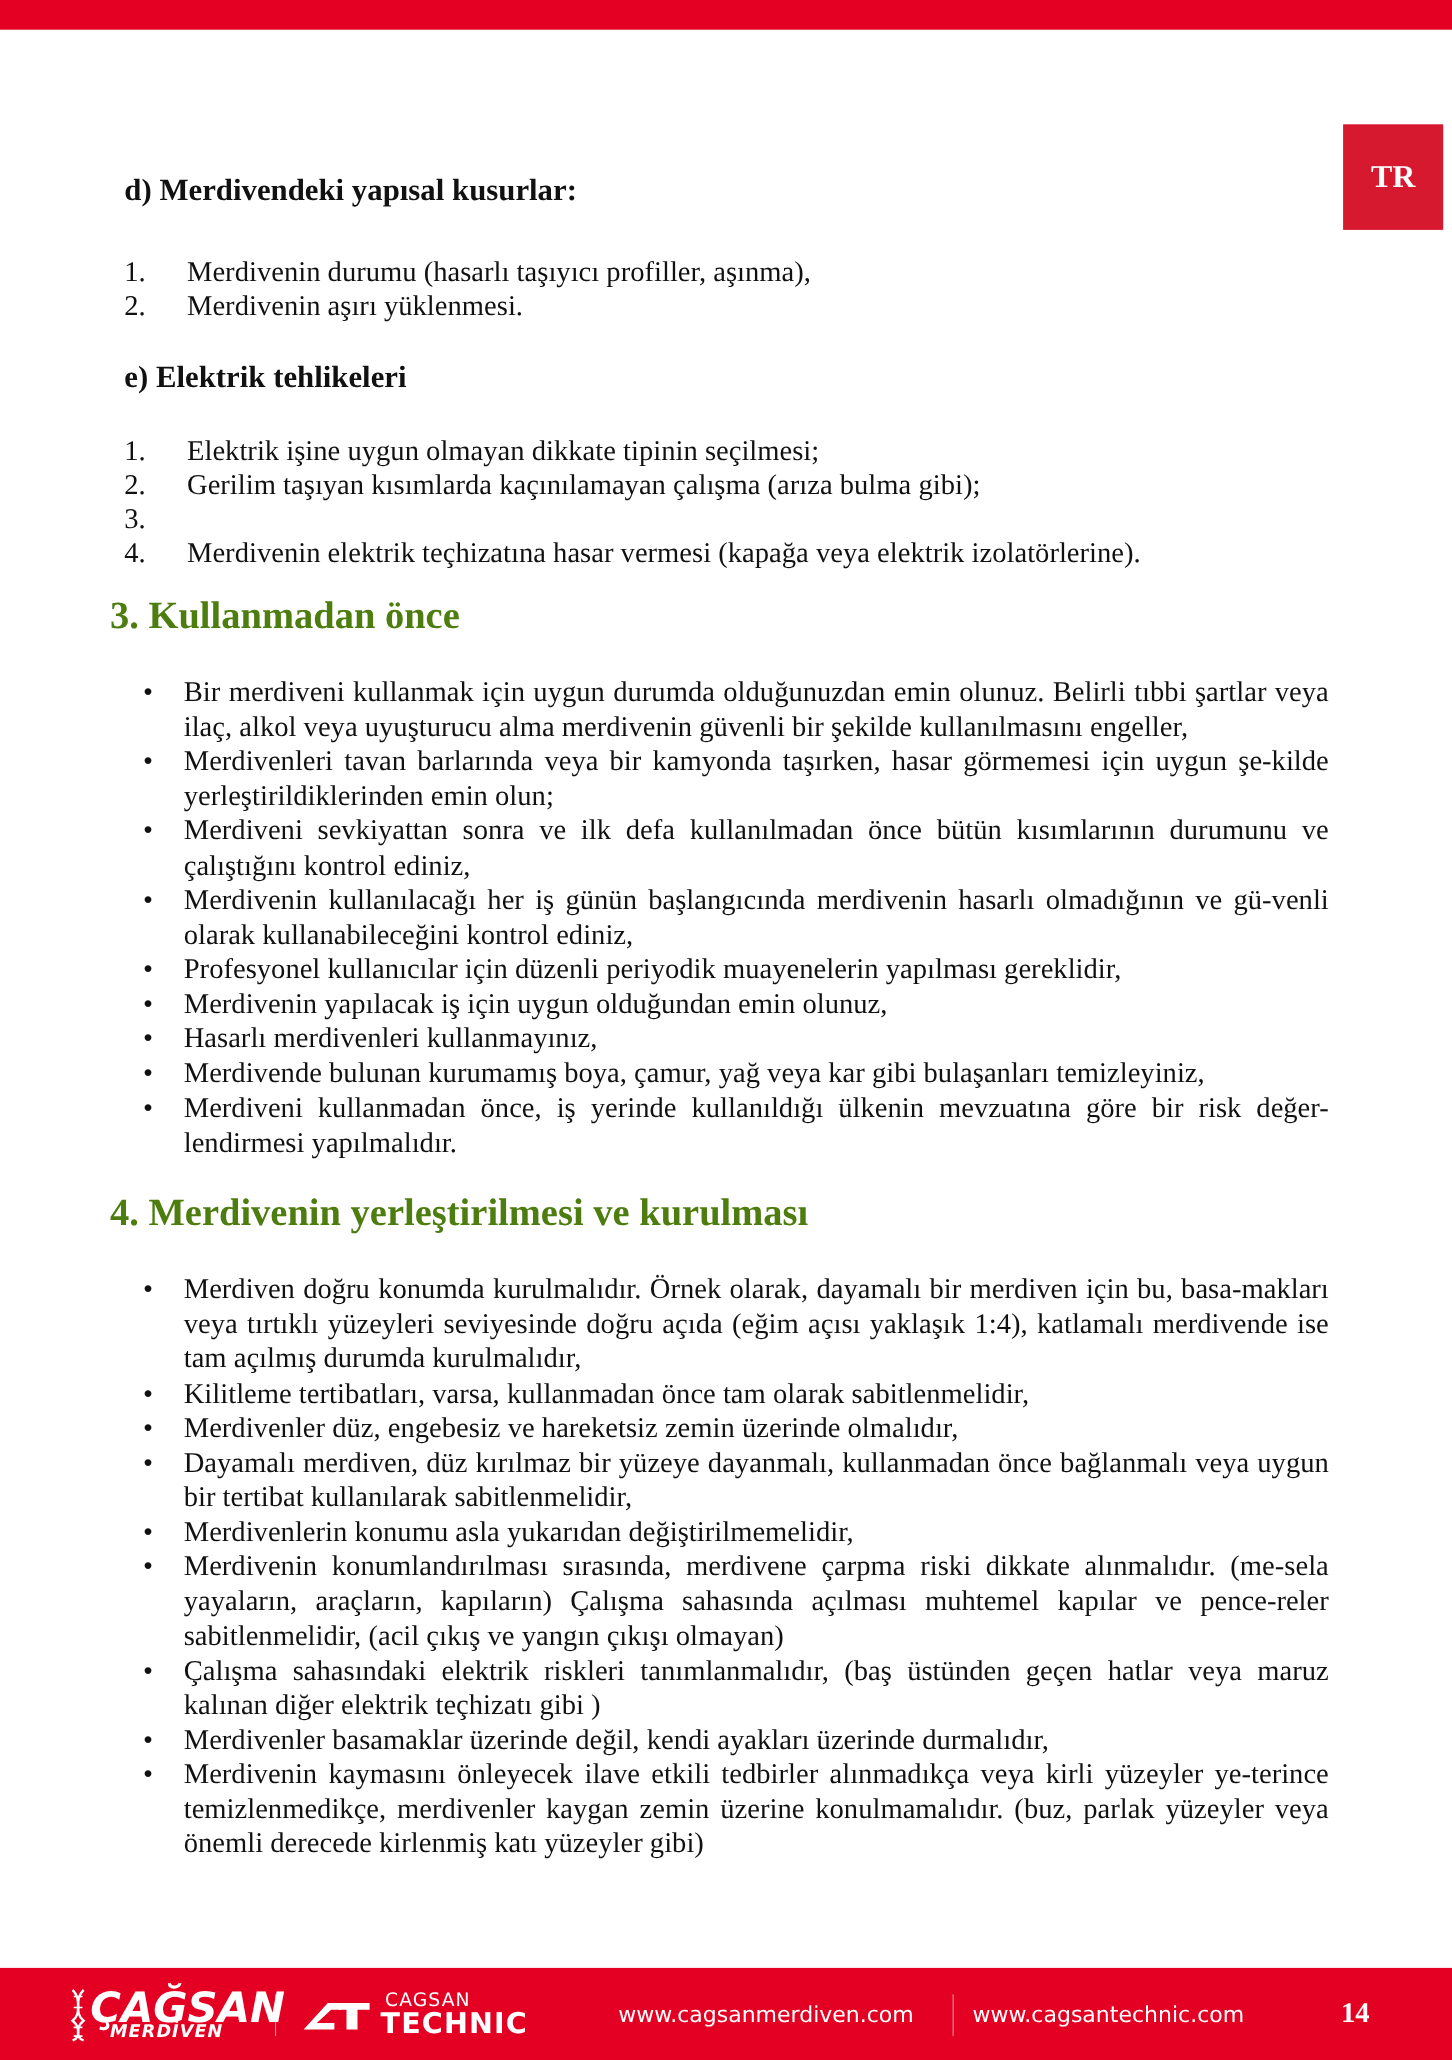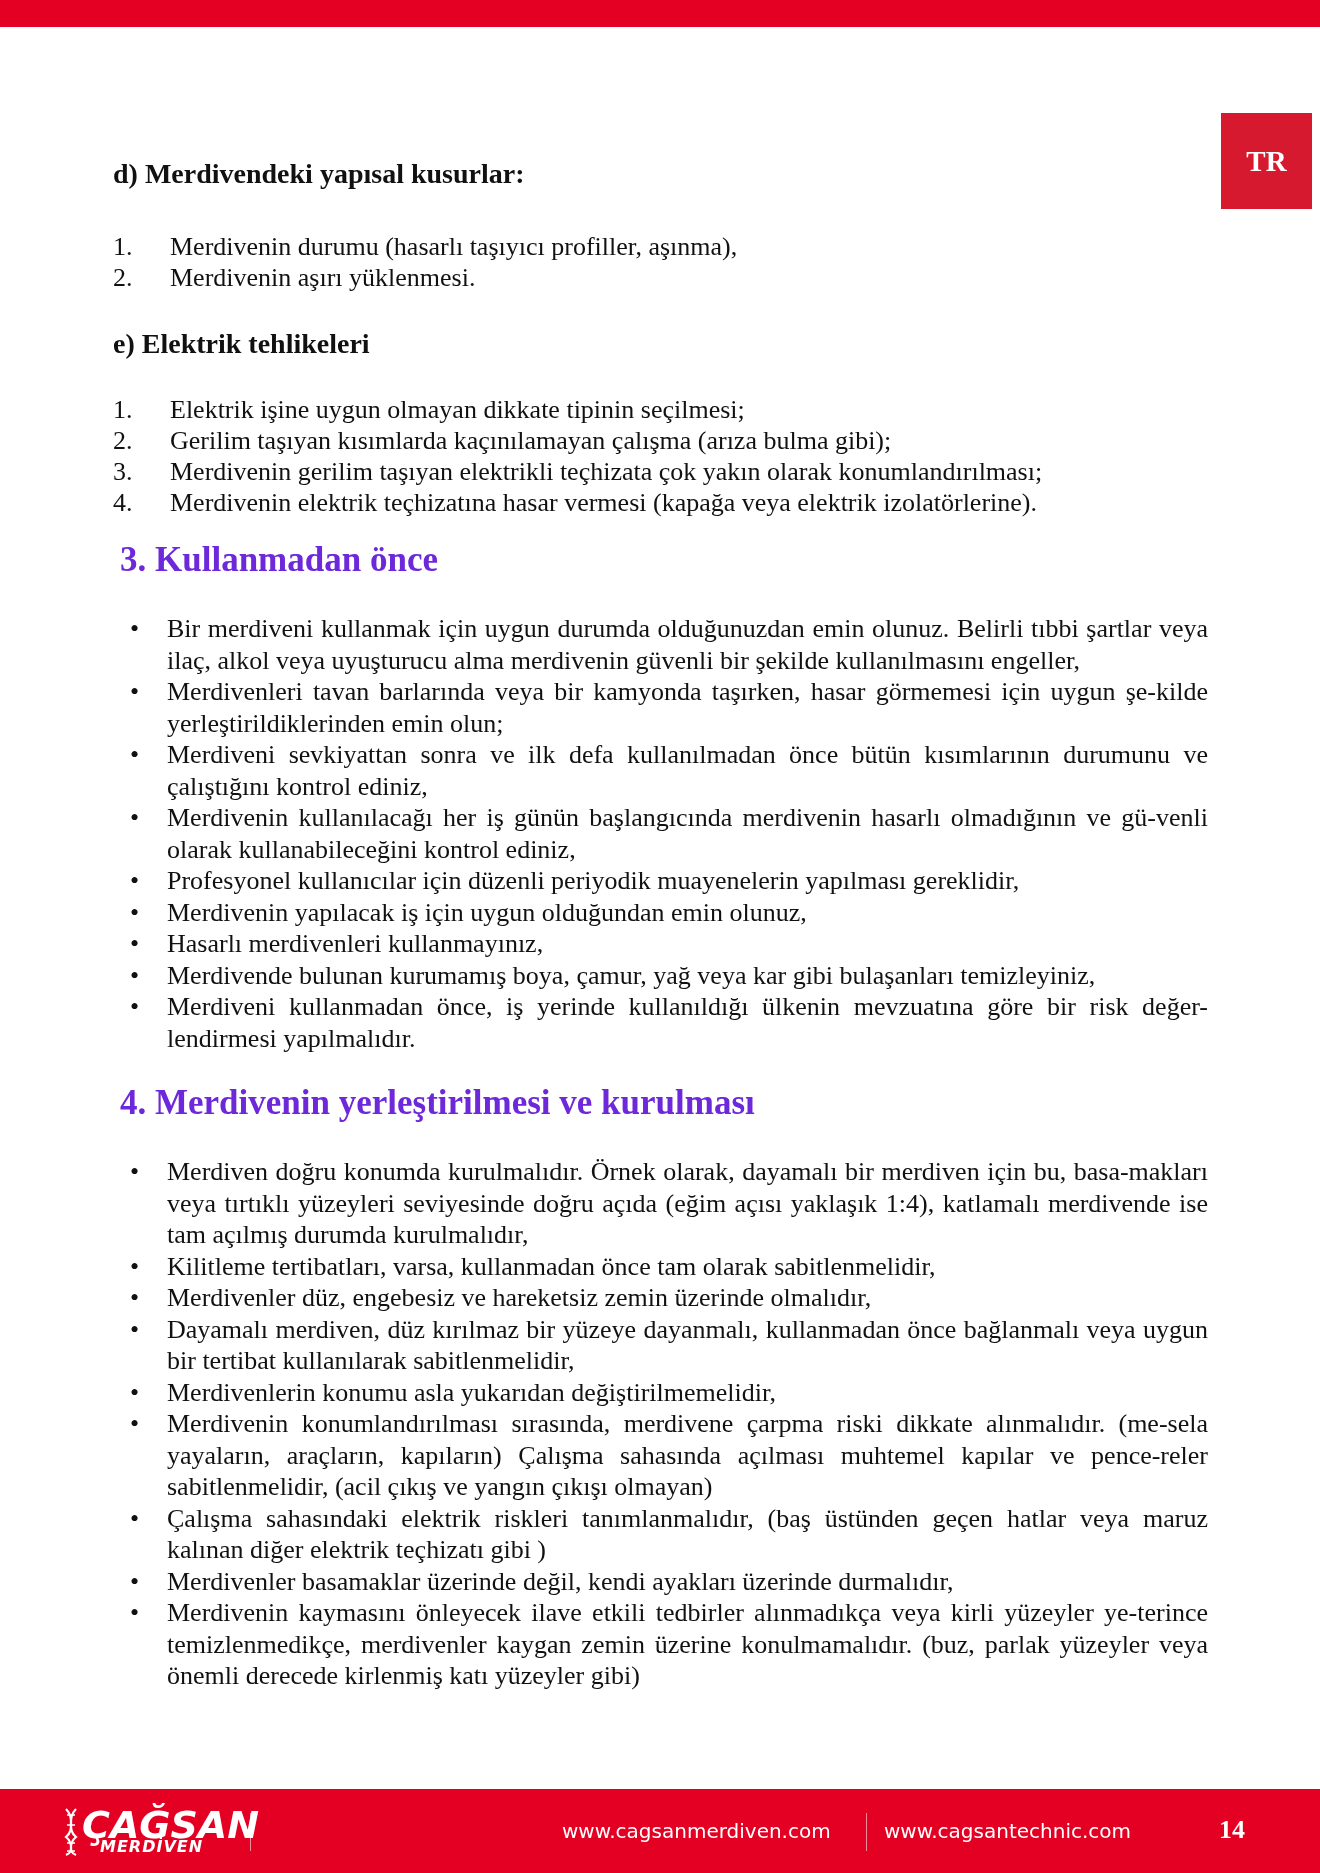--- a/index.html
+++ b/index.html
@@ -8,21 +8,21 @@
     background: #ffffff; color: #111111;
     font-family: "Liberation Serif", "DejaVu Serif", serif;
   }
   .top-bar { position: absolute; left: 0; top: 0; width: 1320px; height: 27px; background: #e30022; }
   .lang-tab {
     position: absolute; left: 1221px; top: 113px; width: 91px; height: 96px;
     background: #d7192f; color: #fff; font-weight: bold; font-size: 29px;
     display: flex; align-items: center; justify-content: center;
   }
   .sub-heading { position: absolute; left: 113px; font-weight: bold; font-size: 28px; margin: 0; }
-  .section-heading { position: absolute; left: 120px; font-weight: bold; font-size: 35px; color: #6d28d9; margin: 0; }
+  .section-heading { position: absolute; left: 100px; font-weight: bold; font-size: 35px; color: #4d7c0f; margin: 0; }
   .num-list, .bullet-list { position: absolute; left: 113px; width: 1095px; margin: 0; padding: 0; list-style: none; }
   .num-list li { font-size: 26px; line-height: 31px; display: flex; }
   .num-list li .num { width: 57px; flex: 0 0 57px; }
   .bullet-list li { font-size: 26px; line-height: 31.5px; position: relative; padding-left: 54px; text-align: justify; }
   .bullet-list li .bullet { position: absolute; left: 17px; top: 0; }
   .footer {
     position: absolute; left: 0; top: 1789px; width: 1320px; height: 84px; background: #e30022; color: #fff;
   }
   .logo1 { position: absolute; left: 64px; top: 16px; width: 170px; height: 52px; }
   .logo1 .dna { position: absolute; left: 0; top: 2px; width: 14px; height: 50px; }
@@ -59,21 +59,20 @@
     <li>
       <span class="num">1.</span>
       <span>Elektrik işine uygun olmayan dikkate tipinin seçilmesi;</span>
     </li>
     <li>
       <span class="num">2.</span>
       <span>Gerilim taşıyan kısımlarda kaçınılamayan çalışma (arıza bulma gibi);</span>
     </li>
     <li>
       <span class="num">3.</span>
-      <span>Merdivenin gerilim taşıyan elektrikli teçhizata çok yakın olarak konumlandırılması;</span>
     </li>
     <li>
       <span class="num">4.</span>
       <span>Merdivenin elektrik teçhizatına hasar vermesi (kapağa veya elektrik izolatörlerine).</span>
     </li>
   </ol>
 
 <h2 class="section-heading" style="top:540px;">3. Kullanmadan önce</h2>
 <ul class="bullet-list" style="top:613px;" id="list-3">
     <li><span class="bullet">•</span><span>Bir merdiveni kullanmak için uygun durumda olduğunuzdan emin olunuz. Belirli tıbbi şartlar veya ilaç, alkol veya uyuşturucu alma merdivenin güvenli bir şekilde kullanılmasını engeller,</span></li>
@@ -107,17 +106,25 @@
       <path d="M12 2 C2 12, 12 22, 2 30 C12 38, 2 44, 12 48" stroke="#fff" stroke-width="2.2" fill="none"></path>
       <line x1="3" y1="8" x2="11" y2="8" stroke="#fff" stroke-width="1.5"></line>
       <line x1="3" y1="18" x2="11" y2="18" stroke="#fff" stroke-width="1.5"></line>
       <line x1="3" y1="36" x2="11" y2="36" stroke="#fff" stroke-width="1.5"></line>
       <line x1="3" y1="44" x2="11" y2="44" stroke="#fff" stroke-width="1.5"></line>
     </svg>
     <span class="brand">ÇAĞSAN</span>
     <span class="sub">MERDİVEN</span>
   </div>
   <div class="vdiv" style="left:250px; top:24px; height:38px;"></div>
+  <div class="logo2">
+    <svg width="64" height="30" viewBox="0 0 64 30">
+      <path d="M2 28 L24 4 L36 4 L36 10 L27 10 L14 22 L30 22 L30 28 Z" fill="#fff"></path>
+      <path d="M34 4 L62 4 L62 10 L51 10 L51 28 L41 28 L41 10 L34 10 Z" fill="#fff"></path>
+    </svg>
+    <span class="t1">CAGSAN</span>
+    <span class="t2">TECHNIC</span>
+  </div>
   <span class="url" style="left:562px;text-align:right;">www.cagsanmerdiven.com</span>
   <div class="vdiv" style="left:866px; top:24px; height:38px;"></div>
   <span class="url" style="left:884px;">www.cagsantechnic.com</span>
   <span class="page-num">14</span>
 </div>
 
 </body></html>

